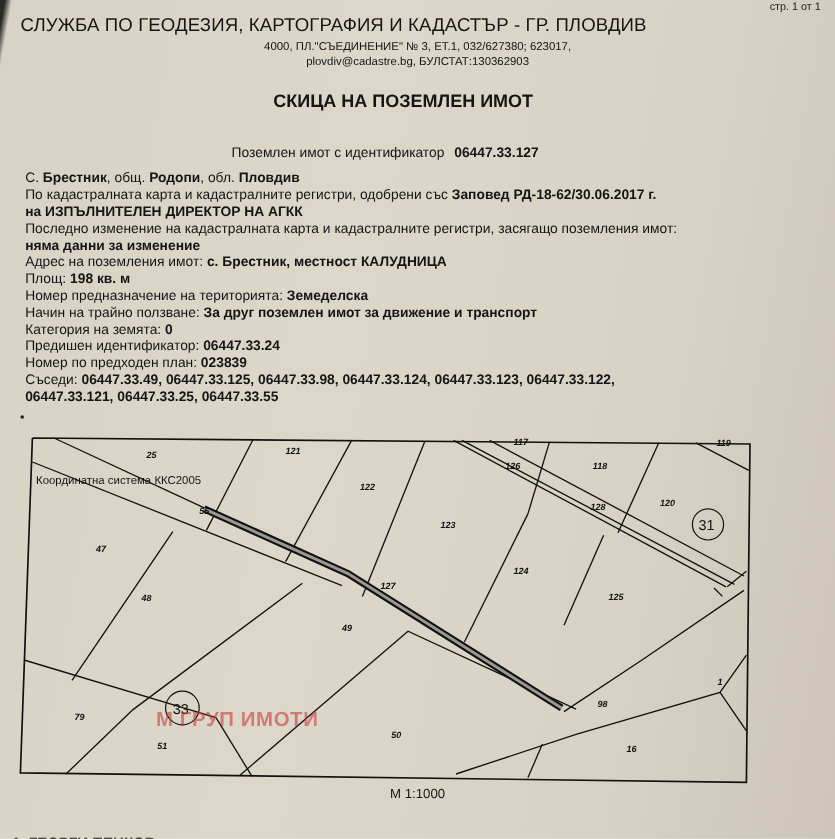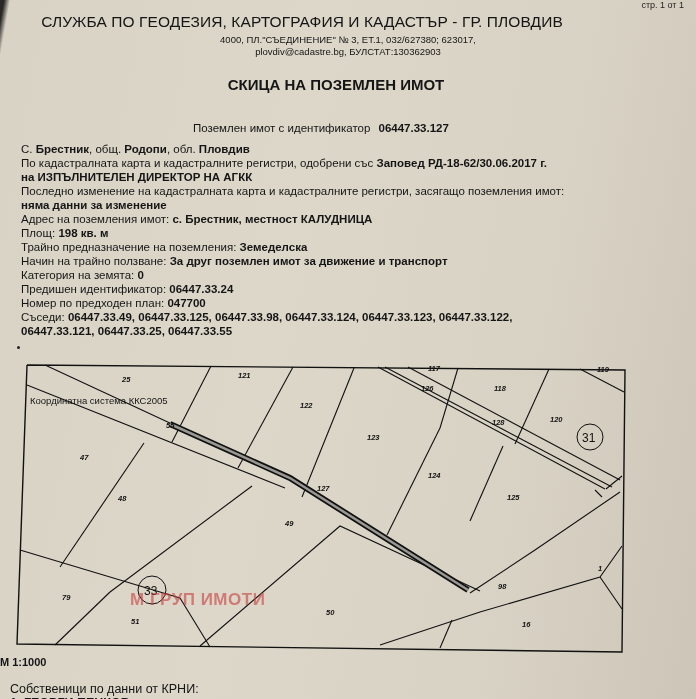--- a/index.html
+++ b/index.html
@@ -5,27 +5,27 @@
   html, body { margin: 0; padding: 0; }
   body {
     width: 696px; height: 699px; overflow: hidden; position: relative;
     background: linear-gradient(100deg, #2a2826 0px, #2a2826 4px, #d9d3c6 10px, #ddd7ca 40%, #d8d2c4 75%, #cdc6b8 100%);
     font-family: "Liberation Sans", sans-serif;
     color: #151515;
   }
   .page { position: absolute; left: 0; top: 0; width: 696px; height: 699px; }
   .abs { position: absolute; white-space: nowrap; }
   .pgnum { right: 12px; top: 0px; font-size: 9px; color: #222; }
-  .agency { left: 0; width: 556px; top: 13px; text-align: center; font-size: 15.5px; letter-spacing: 0.1px; margin-left: 24px; }
+  .agency { left: 0; width: 556px; top: 13px; text-align: center; font-size: 15.5px; letter-spacing: 0.1px; }
   .addr { left: 0; width: 696px; text-align: center; font-size: 9.5px; }
   .title { left: 0; width: 672px; text-align: center; font-weight: bold; font-size: 15px; }
   .line { left: 21px; font-size: 11.5px; }
   .line b { font-weight: bold; }
   .coord { left: 30px; top: 351px; font-size: 9.5px; margin-top: 44px; }
-  .scale { left: 0; width: 696px; top: 656px; text-align: left; font-weight: bold; font-size: 11px; }
+  .scale { left: 0; width: 696px; top: 656px; text-align: center; font-weight: normal; font-size: 11px; }
   .owners { left: 10px; top: 682px; font-size: 12.5px; }
   .owner1 { left: 10px; top: 696px; font-size: 12.5px; font-weight: bold; }
   svg.map { position: absolute; left: 0; top: 358px; }
   .lbl { font-family: "Liberation Sans", sans-serif; font-size: 7.5px; font-weight: bold; font-style: italic; fill: #111; }
   .zone { font-family: "Liberation Sans", sans-serif; font-size: 12px; fill: #111; }
   .wm { position: absolute; left: 130px; top: 590px; font-size: 17px; font-weight: bold; color: rgba(200,60,60,0.6); letter-spacing: 0.5px; }
   .dot { position: absolute; left: 17px; top: 346px; width: 3px; height: 3px; background: #222; border-radius: 50%; }
 </style>
 </head>
 <body>
@@ -59,38 +59,38 @@
   <div class="abs line" style="top:199px; font-weight:bold">няма данни за изменение</div>
   <div class="abs line" style="top:213px">
     <span>Адрес на поземления имот:</span>
     <b>с. Брестник, местност КАЛУДНИЦА</b>
   </div>
   <div class="abs line" style="top:227px">
     <span>Площ:</span>
     <b>198 кв. м</b>
   </div>
   <div class="abs line" style="top:241px">
-    <span>Трайно предназначение на поземления:</span>
+    <span>Номер предназначение на територията:</span>
     <b>Земеделска</b>
   </div>
   <div class="abs line" style="top:255px">
     <span>Начин на трайно ползване:</span>
     <b>За друг поземлен имот за движение и транспорт</b>
   </div>
   <div class="abs line" style="top:269px">
     <span>Категория на земята:</span>
     <b>0</b>
   </div>
   <div class="abs line" style="top:283px">
     <span>Предишен идентификатор:</span>
     <b>06447.33.24</b>
   </div>
   <div class="abs line" style="top:297px">
     <span>Номер по предходен план:</span>
-    <b>047700</b>
+    <b>023839</b>
   </div>
   <div class="abs line" style="top:311px">
     <span>Съседи:</span>
     <b>06447.33.49, 06447.33.125, 06447.33.98, 06447.33.124, 06447.33.123, 06447.33.122,</b>
   </div>
   <div class="abs line" style="top:325px; font-weight:bold">06447.33.121, 06447.33.25, 06447.33.55</div>
 
   <div class="dot"></div>
   <div class="abs coord">Координатна система ККС2005</div>
 
@@ -167,15 +167,14 @@
     </g>
     <g>
       <circle cx="152" cy="590" r="14" fill="none" stroke="#111" stroke-width="1"></circle>
       <text class="zone" x="144" y="595">33</text>
     </g>
   </svg>
 
   <div class="wm">М ГРУП ИМОТИ</div>
 
   <div class="abs scale">М 1:1000</div>
-  <div class="abs owners">Собственици по данни от КРНИ:</div>
   <div class="abs owner1">1. ГЕОРГИ ПЕНКОВ ...</div>
 </div>
 
 </body></html>

